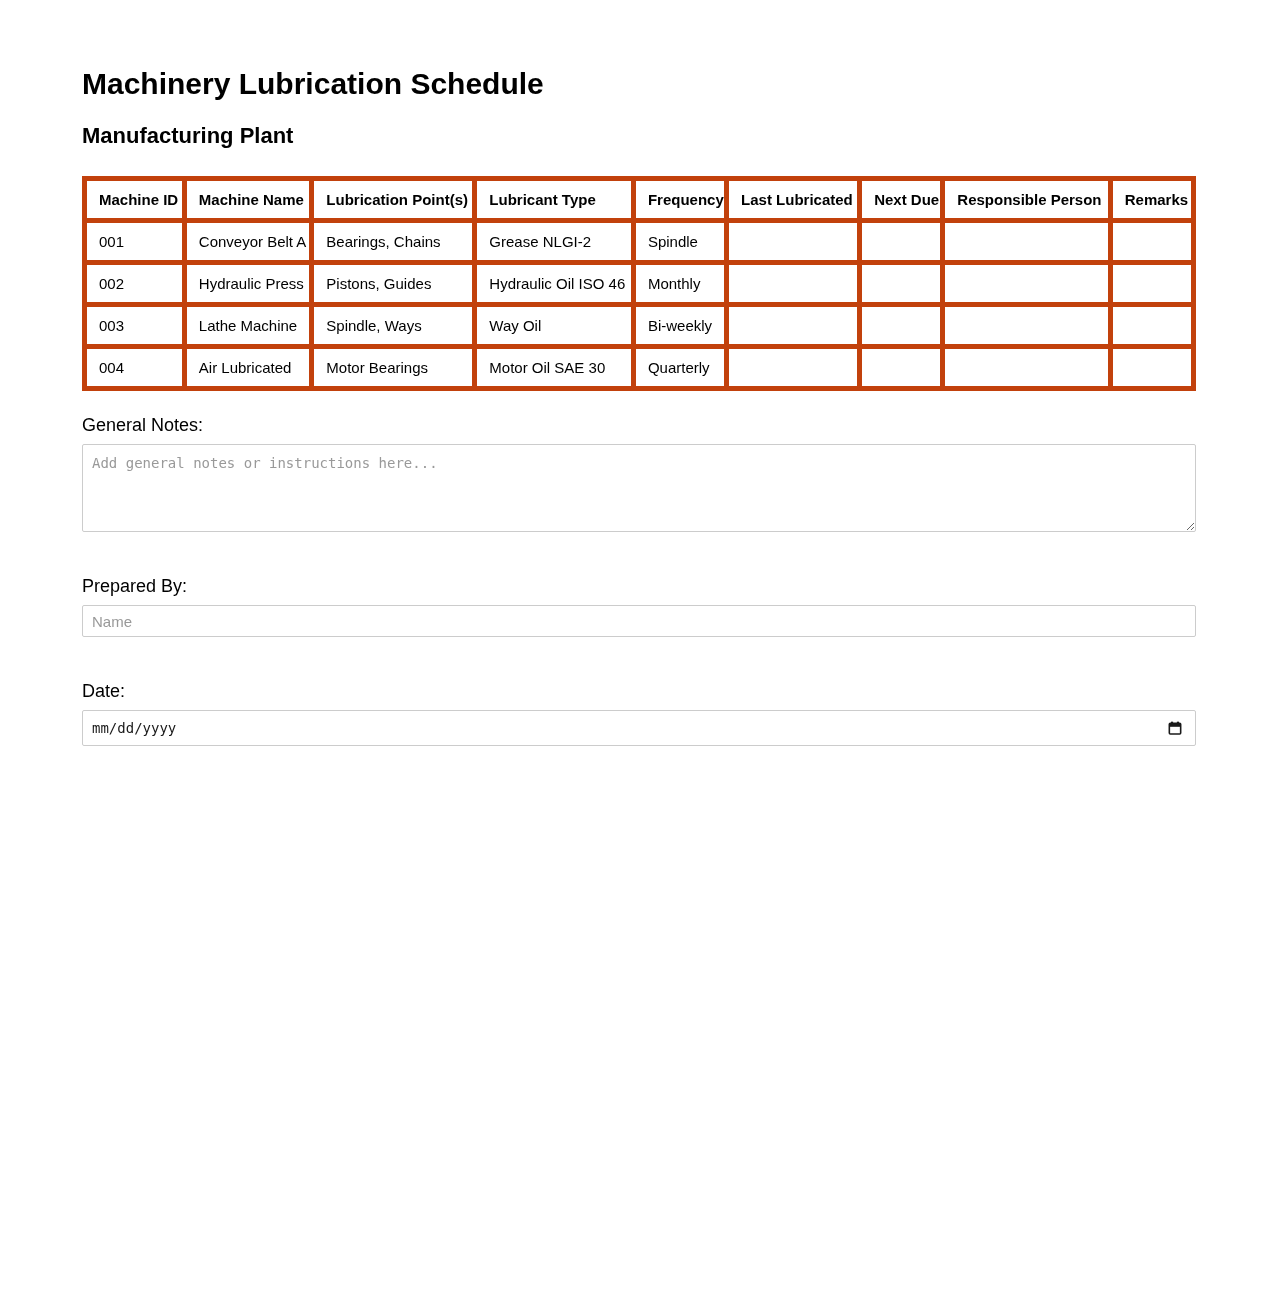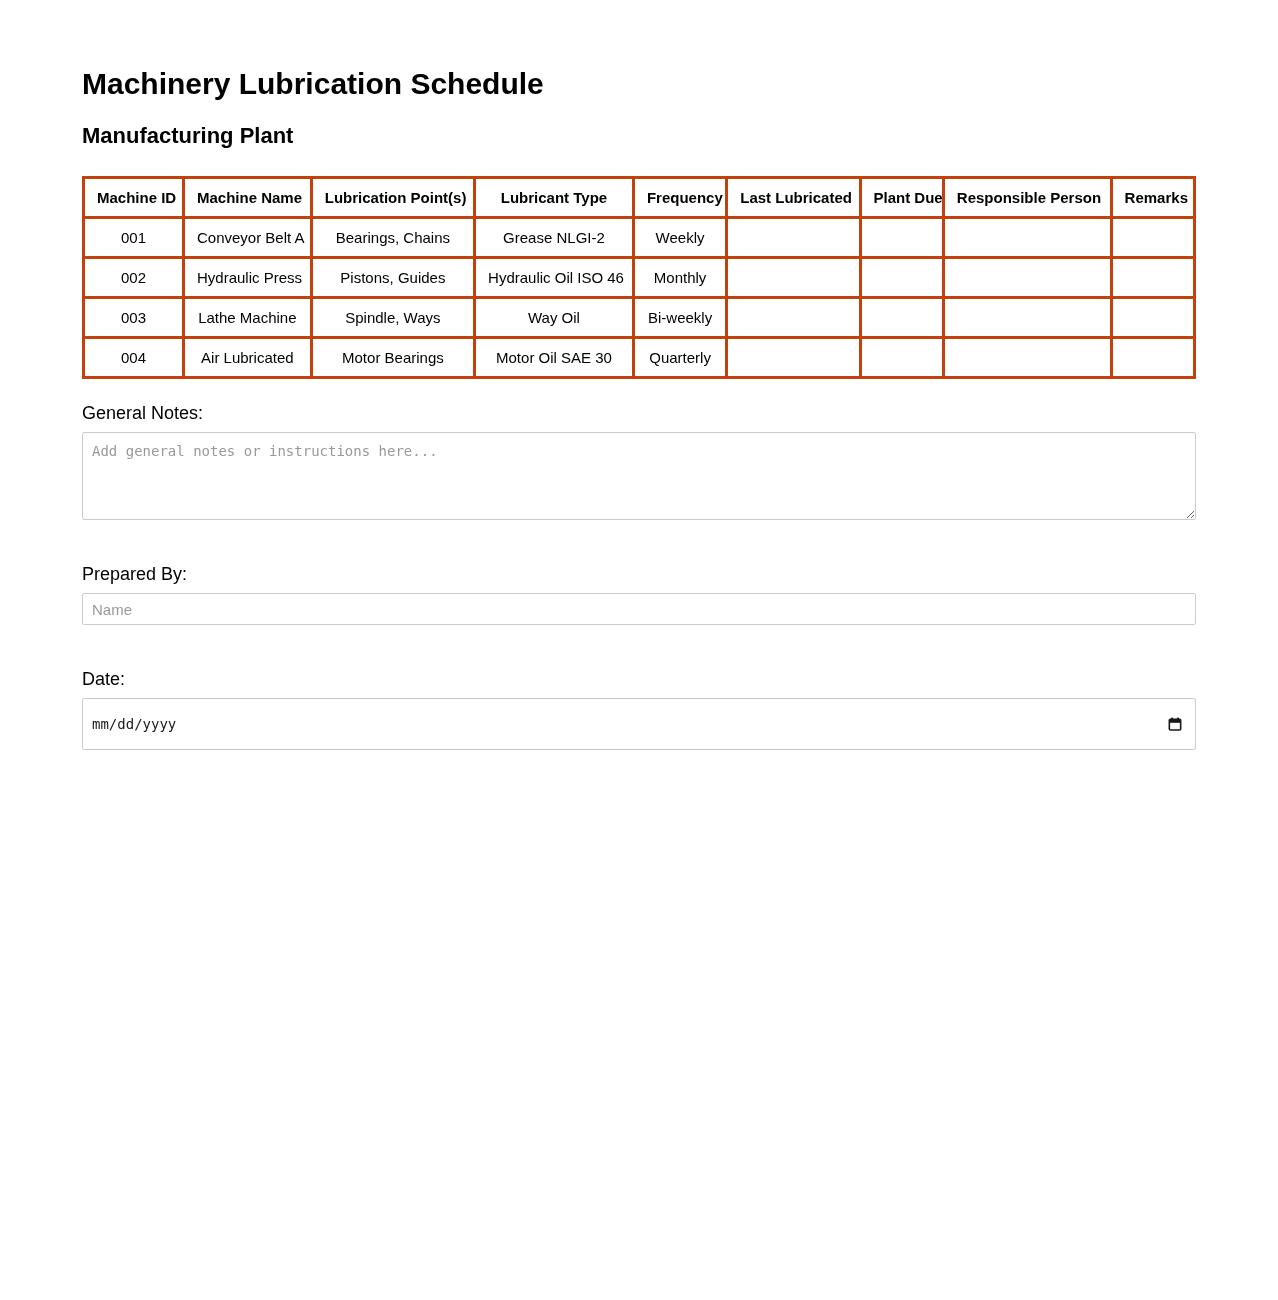--- a/index.html
+++ b/index.html
@@ -26,23 +26,23 @@
     margin: 0 0 29px 0;
   }
   table.schedule {
     width: 100%;
     border-collapse: collapse;
     table-layout: fixed;
     font-size: 15px;
   }
   table.schedule th,
   table.schedule td {
-    border: 3px solid #c2410c;
+    border: 5px solid #c2410c;
     padding: 10px 12px;
-    text-align: center;
+    text-align: left;
     vertical-align: middle;
     line-height: 17px;
     overflow: hidden;
     white-space: nowrap;
   }
   table.schedule th { font-weight: bold; }
 
   .field { margin-top: 45px; }
   .field.notes { margin-top: 25px; }
   .field-label {
@@ -76,21 +76,21 @@
     font-size: 15px;
     color: #0f766e;
     outline: none;
   }
   input.text-input::placeholder { color: #999999; opacity: 1; }
   .date-input {
     display: flex;
     align-items: center;
     justify-content: space-between;
     width: 100%;
-    height: 52px;
+    height: 36px;
     border: 1px solid #cccccc;
     border-radius: 2px;
     padding: 0 12px 0 9px;
     cursor: default;
   }
   .date-text {
     font-family: "DejaVu Sans Mono", "Liberation Mono", monospace;
     font-size: 14px;
     color: #1a1a1a;
   }
@@ -124,32 +124,32 @@
       <col style="width:7.5%">
     </colgroup>
     <thead>
       <tr>
         <th>Machine ID</th>
         <th>Machine Name</th>
         <th>Lubrication Point(s)</th>
         <th>Lubricant Type</th>
         <th>Frequency</th>
         <th>Last Lubricated</th>
-        <th>Plant Due</th>
+        <th>Next Due</th>
         <th>Responsible Person</th>
         <th>Remarks</th>
       </tr>
     </thead>
     <tbody>
       <tr>
         <td>001</td>
         <td>Conveyor Belt A</td>
         <td>Bearings, Chains</td>
         <td>Grease NLGI-2</td>
-        <td>Weekly</td>
+        <td>Spindle</td>
         <td></td>
         <td></td>
         <td></td>
         <td></td>
       </tr>
       <tr>
         <td>002</td>
         <td>Hydraulic Press</td>
         <td>Pistons, Guides</td>
         <td>Hydraulic Oil ISO 46</td>

